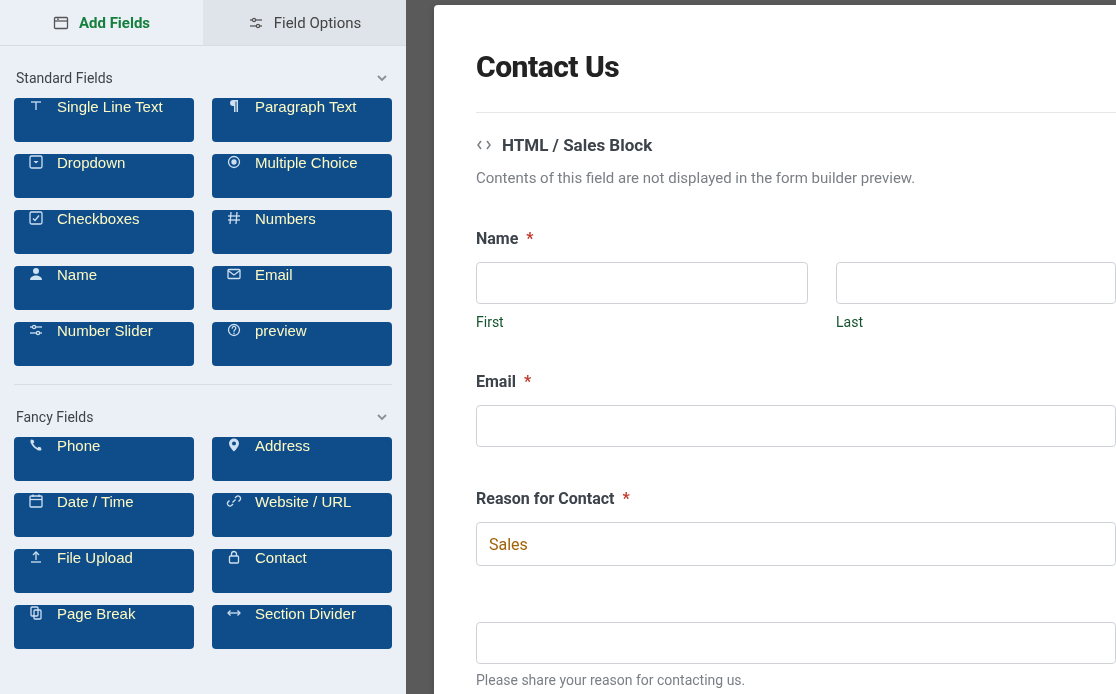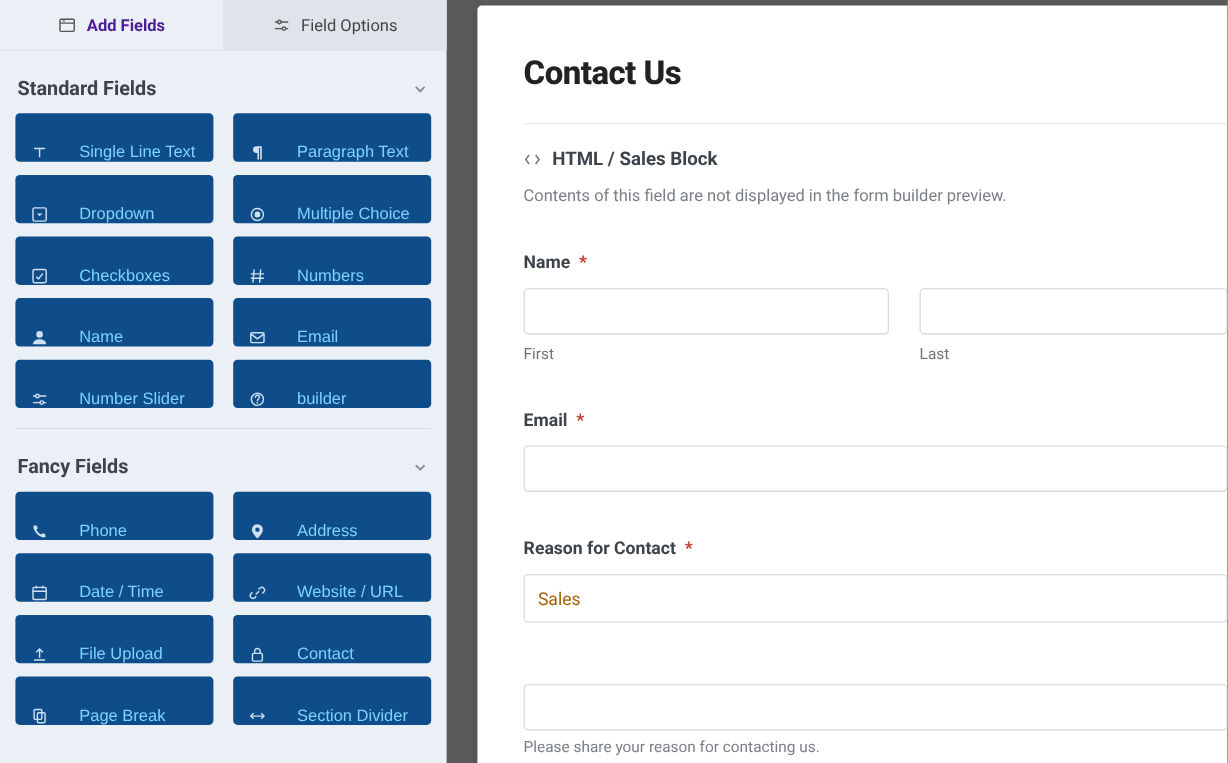--- a/index.html
+++ b/index.html
@@ -2,47 +2,47 @@
 <html><head>
 <meta charset="utf-8">
 <style>
   * { box-sizing: border-box; margin: 0; padding: 0; }
   html, body { width: 1116px; height: 694px; overflow: hidden; font-family: -apple-system, BlinkMacSystemFont, "Segoe UI", Roboto, Helvetica, Arial, sans-serif; background: #5a5a5a; }
   .app { display: flex; width: 1116px; height: 694px; }
   
   .sidebar { width: 406px; background: #ebf0f6; display: flex; flex-direction: column; }
   .tabs { display: flex; height: 46px; border-bottom: 1px solid #d8dde3; }
   .tab { flex: 1; display: flex; align-items: center; justify-content: center; gap: 10px; cursor: pointer; font-size: 15px; color: #444; }
-  .tab.active { background: #ebf0f6; font-weight: 700; color: #4c1d95; }
+  .tab.active { background: #ebf0f6; font-weight: 700; color: #15803d; }
   .tab.inactive { background: #dfe4ea; }
   .tab .ico { width: 16px; height: 16px; display: inline-flex; }
   .section { padding: 14px 14px 0 14px; }
   .section-head { display: flex; align-items: center; justify-content: space-between; padding: 10px 2px 12px 2px; cursor: pointer; }
-  .section-head h3 { font-size: 18px; font-weight: 700; color: #3c434a; }
+  .section-head h3 { font-size: 14px; font-weight: 400; color: #3c434a; }
   .chev { width: 16px; height: 16px; color: #8a8f96; }
   .field-grid { display: grid; grid-template-columns: 1fr 1fr; gap: 12px 18px; padding-bottom: 18px; }
-  .field-btn { display: flex; align-items: flex-end; gap: 28px; background: #0e4d8a; color: #7dd3fc; border: none; border-radius: 4px; padding: 0 14px; height: 44px; font-size: 15px; font-weight: 500; cursor: pointer; text-align: left; }
+  .field-btn { display: flex; align-items: flex-start; gap: 13px; background: #0e4d8a; color: #fef9c3; border: none; border-radius: 4px; padding: 0 14px; height: 44px; font-size: 15px; font-weight: 500; cursor: pointer; text-align: left; }
   .field-btn .fico { width: 16px; height: 16px; display: inline-flex; color: #cfe0f1; flex-shrink: 0; }
   .divider { border: none; border-top: 1px solid #d8dde3; margin: 0 14px; }
   
   .preview-wrap { flex: 1; position: relative; padding: 5px 0 0 28px;}
   .preview { background: #fff; width: 100%; height: 100%; border-radius: 4px 0 0 0; padding: 44px 0 0 42px; overflow: hidden; box-shadow: 0 2px 6px rgba(0,0,0,0.2); }
   .preview h1 { font-size: 30px; font-weight: 800; color: #222; letter-spacing: -0.5px; }
   .hr { border: none; border-top: 1px solid #e6e6e6; margin: 28px 0 22px 0; }
   .codeblock-head { display: flex; align-items: center; gap: 10px; font-size: 17px; font-weight: 700; color: #3c434a; }
   .codeblock-head .cico { width: 16px; height: 16px; color: #7a7f86; }
   .codeblock-sub { margin-top: 14px; font-size: 15px; color: #7a7f86; }
   .form-group { margin-top: 42px; }
   .form-label { font-size: 16px; font-weight: 700; color: #3c434a; }
   .req { color: #c0392b; margin-left: 4px; }
   .name-row { display: flex; gap: 28px; margin-top: 14px; }
   .name-col.first { width: 332px; }
   .name-col.last { flex: 1; }
   .input { width: 100%; height: 42px; border: 1px solid #cfd3d8; border-radius: 4px; padding: 0 12px; font-size: 15px; background:#fff; }
-  .sub-label { font-size: 14px; color: #737373; margin-top: 10px; }
+  .sub-label { font-size: 14px; color: #14532d; margin-top: 10px; }
   .select { width: 100%; height: 44px; border: 1px solid #cfd3d8; border-radius: 4px; padding: 0 12px; font-size: 16px; color: #a16207; background: #fff; display:flex; align-items:center; margin-top:14px;}
   .helper { font-size: 14px; color: #7a7f86; margin-top: 8px; }
   svg { display: block; }
 </style>
 </head>
 <body>
 
 <div class="app">
   <aside class="sidebar">
     <div class="tabs">
@@ -164,21 +164,21 @@
             <span>Number Slider</span>
           </button>
         <button class="field-btn">
             <span class="fico">
               <svg viewBox="0 0 16 16" fill="none" stroke="currentColor" stroke-width="1.3">
                 <circle cx="8" cy="8" r="5.5"></circle>
                 <path d="M6.2 6.2a1.8 1.8 0 113 1.3c-.6.5-1.2.8-1.2 1.8" stroke-linecap="round"></path>
                 <circle cx="8" cy="11.2" r="0.8" fill="currentColor" stroke="none"></circle>
               </svg>
             </span>
-            <span>builder</span>
+            <span>preview</span>
           </button>
       </div>
     </div>
 
     <hr class="divider">
 
     <div class="section">
       <div class="section-head">
         <h3>Fancy Fields</h3>
         <span class="chev">

